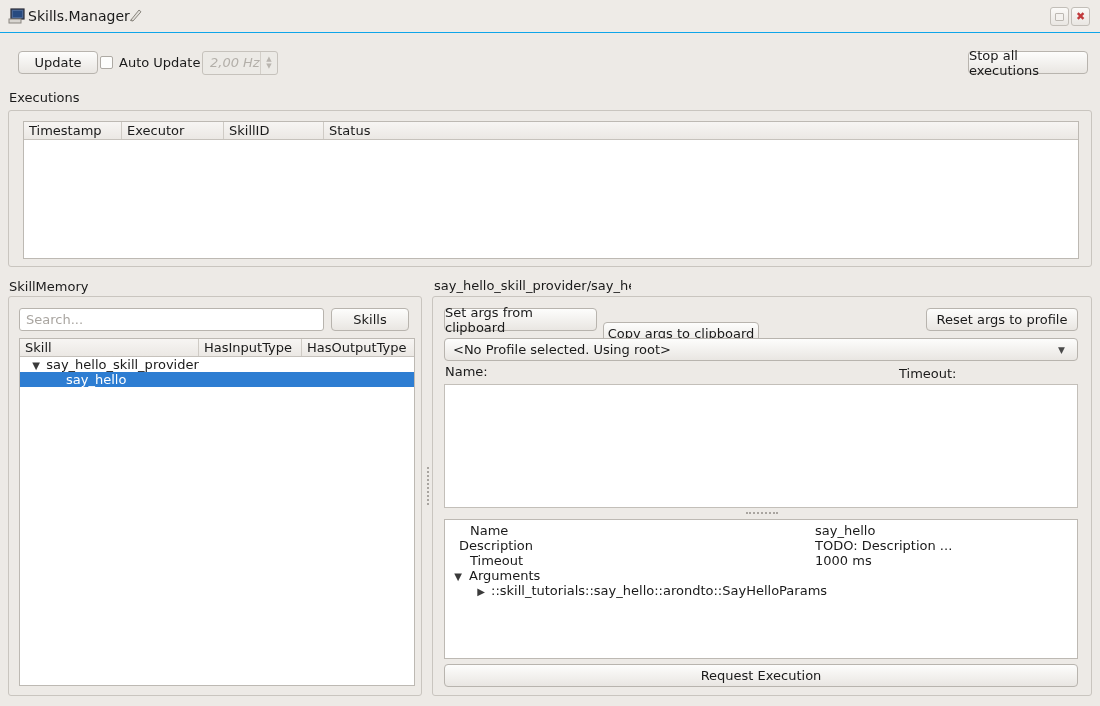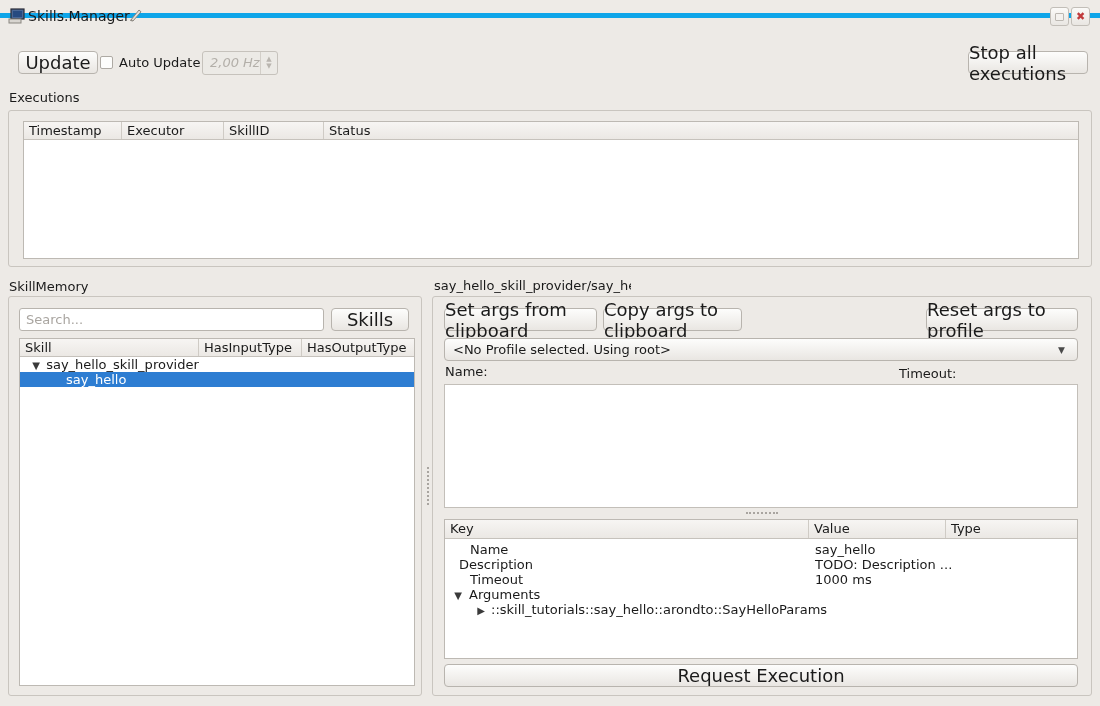--- a/index.html
+++ b/index.html
@@ -2,30 +2,30 @@
 <html><head>
 <meta charset="utf-8">
 <style>
   * { box-sizing: border-box; margin: 0; padding: 0; }
   html,body { width:1100px; height:706px; }
   body { font-family: "DejaVu Sans", "Liberation Sans", sans-serif; font-size: 13px; color:#1a1a1a; }
   .window { position:relative; width:1100px; height:706px; background:#edeae6; overflow:hidden; }
   .abs { position:absolute; }
 
   
-  .titlebar { left:0; top:0; width:1100px; height:18px; background:#eeebe7; border-bottom:5px solid #0ea5e9; }
+  .titlebar { left:0; top:0; width:1100px; height:33px; background:#eeebe7; border-bottom:1px solid #0ea5e9; }
   .titlebar .apptitle { position:absolute; left:28px; top:8px; font-size:14px; }
   .winbtn { position:absolute; top:7px; width:19px; height:19px; background:linear-gradient(#fbfaf8,#e9e6e2);
             border:1px solid #c2beb8; border-radius:3px; display:flex; align-items:center; justify-content:center; }
   .restore-glyph { width:9px; height:8px; border:1px solid #bcb8b2; background:#f4f2ef; border-radius:1px; }
   .close-glyph { color:#c13b3d; font-size:11px; font-weight:bold; line-height:1; }
 
   
   .btn { background:linear-gradient(#fdfdfc,#e9e6e2); border:1px solid #b8b4ae; border-radius:4px;
-         display:flex; align-items:center; justify-content:center; height:23px; font-size:18px; color:#1a1a1a; }
+         display:flex; align-items:center; justify-content:center; height:23px; font-size:13px; color:#1a1a1a; }
 
   
   .checkbox { width:13px; height:13px; background:#fdfdfc; border:1px solid #aeaaa4; border-radius:2px; }
 
   
   .spinbox { height:24px; background:#eceae6; border:1px solid #c6c2bc; border-radius:3px; display:flex; }
   .spinbox .val { flex:1; color:#b3afa9; padding:3px 0 0 7px;font-style:italic; }
   .spinbox .spins { width:17px; border-left:1px solid #d2cec8; display:flex; flex-direction:column;
                     align-items:center; justify-content:center; color:#b9b5af; font-size:7px; line-height:7px; }
 
@@ -126,41 +126,36 @@
       <div class="trow sel" style="padding-left:46px"><span>say_hello</span></div>
     </div>
   </div>
 
   <div class="abs vsplit" style="left:427px;top:467px;height:38px"></div>
 
   <span class="abs sectlabel cliptitle" style="left:434px;top:278px;width:197px">say_hello_skill_provider/say_hello</span>
   <div class="abs gbox" style="left:432px;top:296px;width:660px;height:400px">
 
     <div class="btn" style="position:absolute;left:11px;top:11px;width:153px">Set args from clipboard</div>
-    <div class="btn" style="position:absolute;left:170px;top:11px;width:139px">Copy args to clipboard</div>
+    <div class="btn" style="position:absolute;left:170px;top:25px;width:156px">Copy args to clipboard</div>
     <div class="btn" style="position:absolute;left:493px;top:11px;width:152px">Reset args to profile</div>
 
     <div class="combobox" style="position:absolute;left:11px;top:41px;width:634px">
       <span class="cval">&lt;No Profile selected. Using root&gt;</span>
       <span class="carrow">▼</span>
     </div>
 
     <span style="position:absolute;left:12px;top:67px">Name:</span>
     <span style="position:absolute;left:466px;top:69px">Timeout:</span>
 
     <div class="whitebox" style="position:absolute;left:11px;top:87px;width:634px;height:124px"></div>
 
     <div class="hsplit" style="position:absolute;left:313px;top:215px;width:32px"></div>
 
     <div class="tframe" style="position:absolute;left:11px;top:222px;width:634px;height:140px">
-      <div class="thead" style="height:19px">
-        <div class="th" style="width:364px">Key</div>
-        <div class="th" style="width:137px">Value</div>
-        <div class="th" style="flex:1">Type</div>
-      </div>
       <div style="padding-top:3px">
         <div class="kv-row">
           <span style="padding-left:25px">Name</span>
           <span class="kv-val">say_hello</span>
         </div>
         <div class="kv-row">
           <span style="padding-left:14px">Description</span>
           <span class="kv-val">TODO: Description ...</span>
         </div>
         <div class="kv-row">

